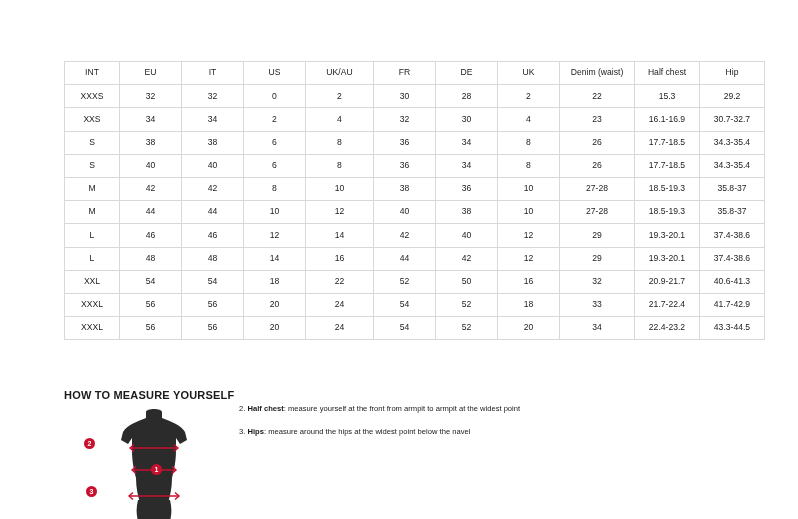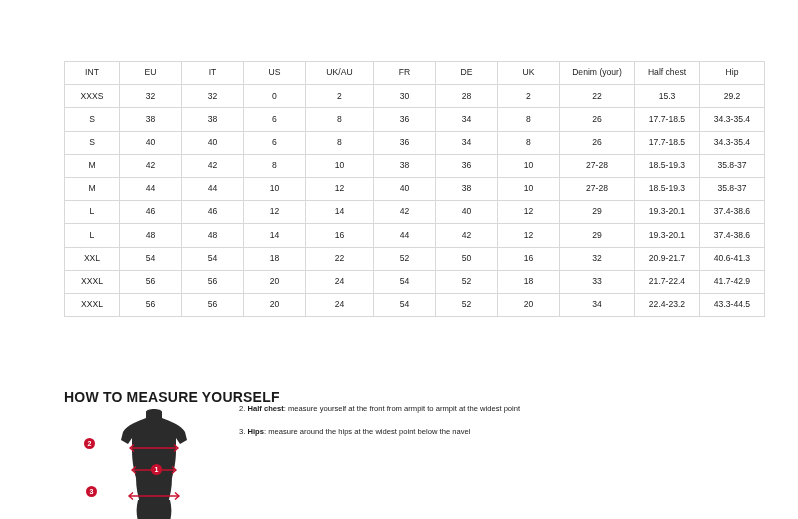--- a/index.html
+++ b/index.html
@@ -60,21 +60,21 @@
   col.c7 { width: 62px; }
   col.c8 { width: 75px; }
   col.c9 { width: 65px; }
   col.c10 { width: 65px; }
 
   
   .howto-title {
     position: absolute;
     left: 64px;
     top: 351px;
-    font-size: 14px;
+    font-size: 11px;
     font-weight: bold;
     letter-spacing: 0.2px;
     color: #1a1a1a;
   }
   .measure-block {
     position: absolute;
     left: 64px;
     top: 366px;
     width: 670px;
     height: 140px;
@@ -142,40 +142,53 @@
       <thead>
         <tr>
           <td>INT</td>
           <td>EU</td>
           <td>IT</td>
           <td>US</td>
           <td>UK/AU</td>
           <td>FR</td>
           <td>DE</td>
           <td>UK</td>
-          <td>Denim (your)</td>
+          <td>Denim (waist)</td>
           <td>Half chest</td>
           <td>Hip</td>
         </tr>
       </thead>
       <tbody id="table-body">
           <tr>
             <td>XXXS</td>
             <td>32</td>
             <td>32</td>
             <td>0</td>
             <td>2</td>
             <td>30</td>
             <td>28</td>
             <td>2</td>
             <td>22</td>
             <td>15.3</td>
             <td>29.2</td>
           </tr>
           <tr>
+            <td>XXS</td>
+            <td>34</td>
+            <td>34</td>
+            <td>2</td>
+            <td>4</td>
+            <td>32</td>
+            <td>30</td>
+            <td>4</td>
+            <td>23</td>
+            <td>16.1-16.9</td>
+            <td>30.7-32.7</td>
+          </tr>
+          <tr>
             <td>S</td>
             <td>38</td>
             <td>38</td>
             <td>6</td>
             <td>8</td>
             <td>36</td>
             <td>34</td>
             <td>8</td>
             <td>26</td>
             <td>17.7-18.5</td>

